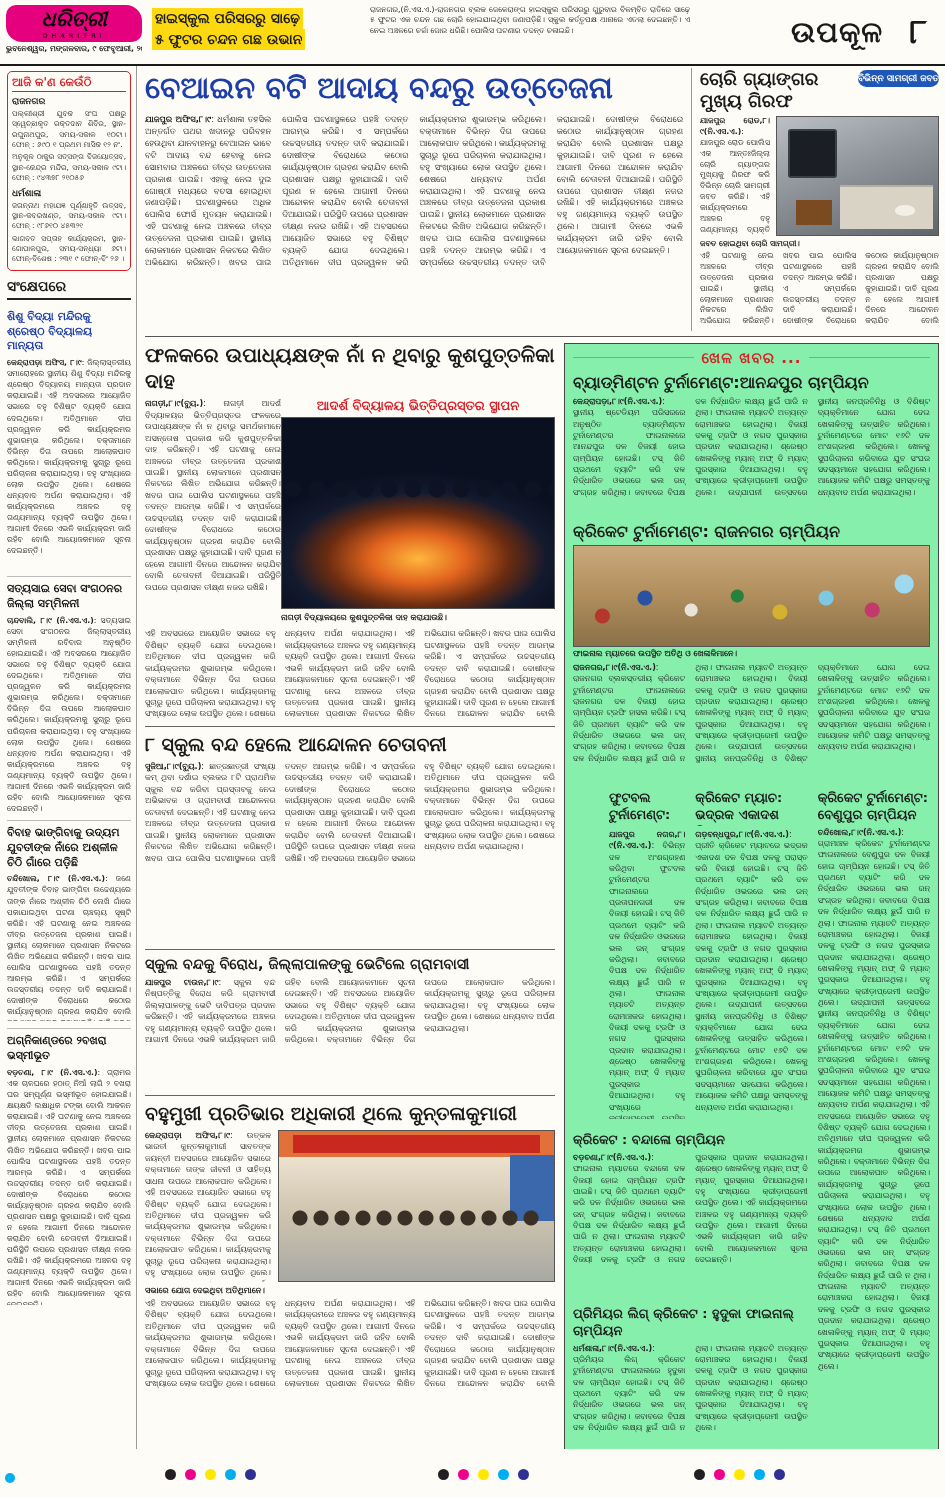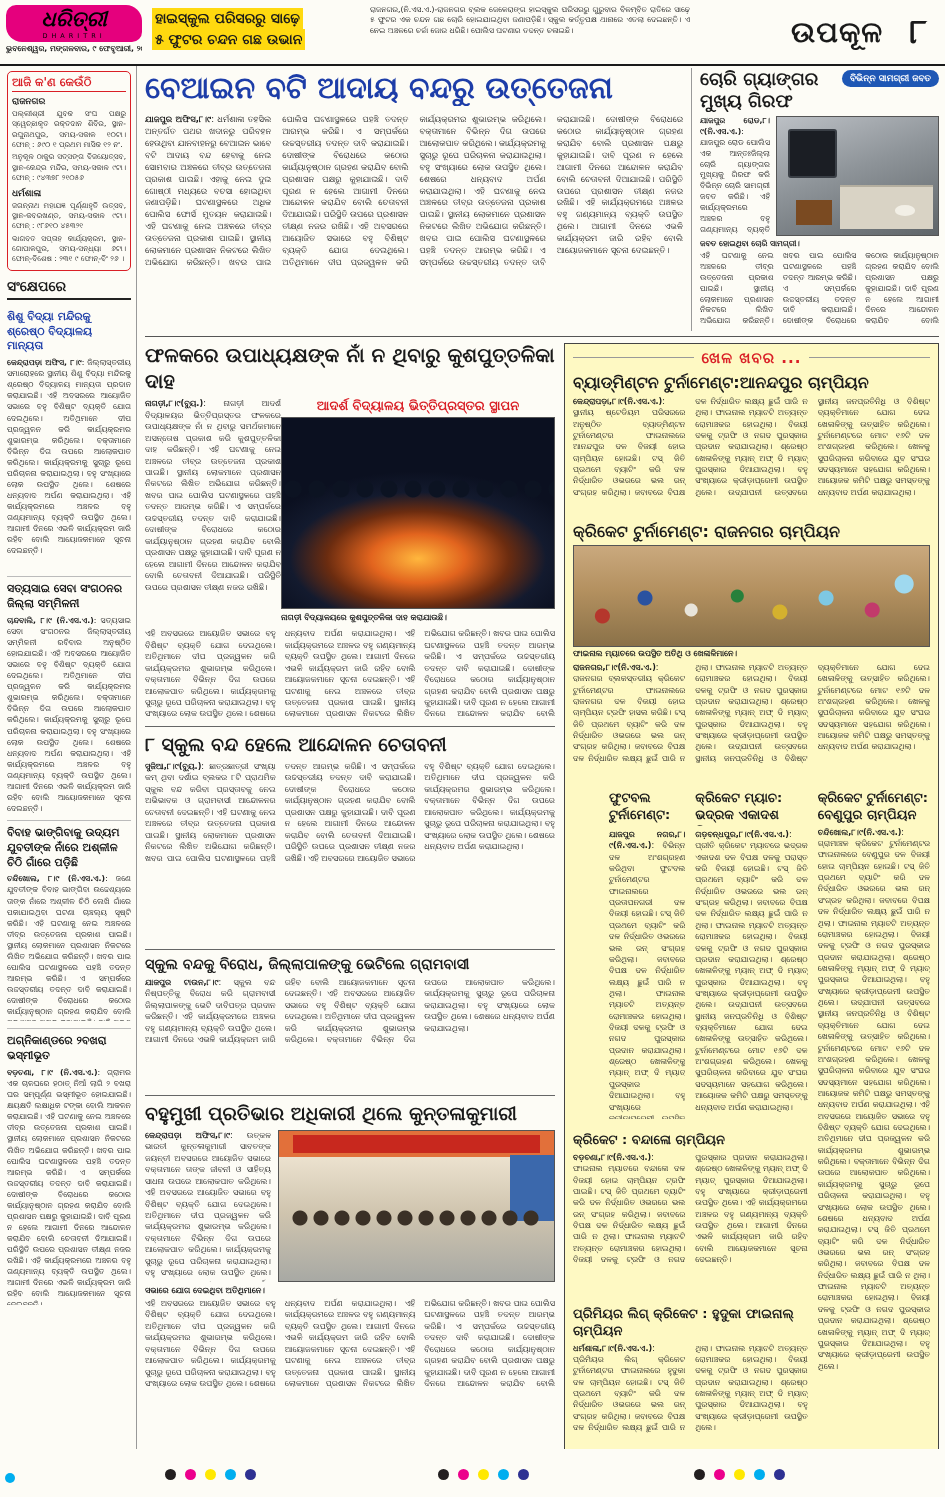--- a/index.html
+++ b/index.html
@@ -45,21 +45,21 @@
   
   .row-a { display:flex; border-bottom:1.5px solid #555; padding-bottom:5px; }
   .lead-sec { width:546px; flex:none; padding-right:8px; }
   .lead-head { color:#1d3da8; font-size:30px; font-weight:800; line-height:1.2; margin:2px 0 8px;
                white-space:nowrap; overflow:hidden; }
   .lead-body { column-count:4; column-gap:11px; font-size:8.4px; line-height:1.42; text-align:justify;
                height:196px; overflow:hidden; }
   .theft-sec { flex:1; border-left:1px solid #999; padding-left:8px; }
   .theft-top { display:flex; gap:6px; align-items:flex-start;justify-content:flex-end; }
   .theft-head { font-size:18px; font-weight:800; line-height:1.22; flex:1; max-height:46px; overflow:hidden; }
-  .badge { background:#1e57b5; color:#fff; font-size:9px; font-weight:bold; padding:3px 8px;
+  .badge { background:#1e57b5; color:#fff; font-size:9px; font-weight:bold; padding:3px 0;
            border-radius:10px; white-space:nowrap; margin-top:2px; }
   .theft-mid { display:flex; gap:6px; margin-top:4px; }
   .theft-colL { width:70px; flex:none; font-size:7.8px; line-height:1.4; text-align:justify; height:120px; overflow:hidden; }
   .theft-caption { font-size:7.8px; font-weight:bold; margin:3px 0 2px; white-space:nowrap; overflow:hidden; }
   .theft-body { column-count:3; column-gap:9px; font-size:7.8px; line-height:1.4; text-align:justify;
                 height:80px; overflow:hidden; }
 
   
   .row-b { display:flex; gap:9px; margin-top:6px; }
   .mid-col { width:410px; flex:none; }
@@ -82,21 +82,21 @@
   .protest-head { font-size:14.5px; font-weight:800; margin-bottom:4px; white-space:nowrap; overflow:hidden; }
   .protest-body { column-count:3; column-gap:9px; font-size:8.1px; line-height:1.42; text-align:justify; height:112px; overflow:hidden; }
 
   .kuntala-head { font-size:19px; font-weight:800; line-height:1.25; margin-bottom:4px; max-height:50px; overflow:hidden; }
   .kuntala-row { display:flex; gap:7px; }
   .kuntala-colL { width:126px; flex:none; font-size:8.1px; line-height:1.42; text-align:justify; height:152px; overflow:hidden; }
   .kuntala-caption { font-size:8.1px; font-weight:bold; margin:3px 0 2px; white-space:nowrap; overflow:hidden; }
   .kuntala-body { column-count:3; column-gap:9px; font-size:8.1px; line-height:1.42; text-align:justify; height:100px; overflow:hidden; }
 
   
-  .sports-box { flex:1; border:1.2px solid #444; padding:5px 8px; height:1112px; overflow:hidden; background:#fef9c3; }
+  .sports-box { flex:1; border:1.2px solid #444; padding:5px 8px; height:1112px; overflow:hidden; background:#86efac; }
   .kk-title { display:flex; align-items:center; gap:8px; color:#d91f26; font-weight:800; font-size:15px; letter-spacing:1px; }
   .kk-title::before, .kk-title::after { content:""; flex:1; border-top:1.5px solid #999; }
   .sp-art-head { font-size:16px; font-weight:800; line-height:1.25; margin:6px 0 3px; white-space:nowrap; overflow:hidden; }
   .sp-body3 { column-count:3; column-gap:10px; font-size:8px; line-height:1.42; text-align:justify; overflow:hidden; }
   .bad-body { height:120px; }
   .raj-body { height:122px; }
   .sp-caption { font-size:8px; font-weight:bold; margin:2px 0 3px; white-space:nowrap; overflow:hidden; }
   .sp-grid { display:grid; grid-template-columns:1fr 1fr 1fr; grid-template-rows:336px 168px 140px;
              grid-template-areas:"fb bh be" "ba ba be" "pr pr be"; column-gap:10px; row-gap:6px; margin-top:6px; }
   .sp-fb { grid-area:fb;margin-left:36px; } .sp-bh { grid-area:bh; } .sp-be { grid-area:be; } .sp-ba { grid-area:ba; } .sp-pr { grid-area:pr; }

